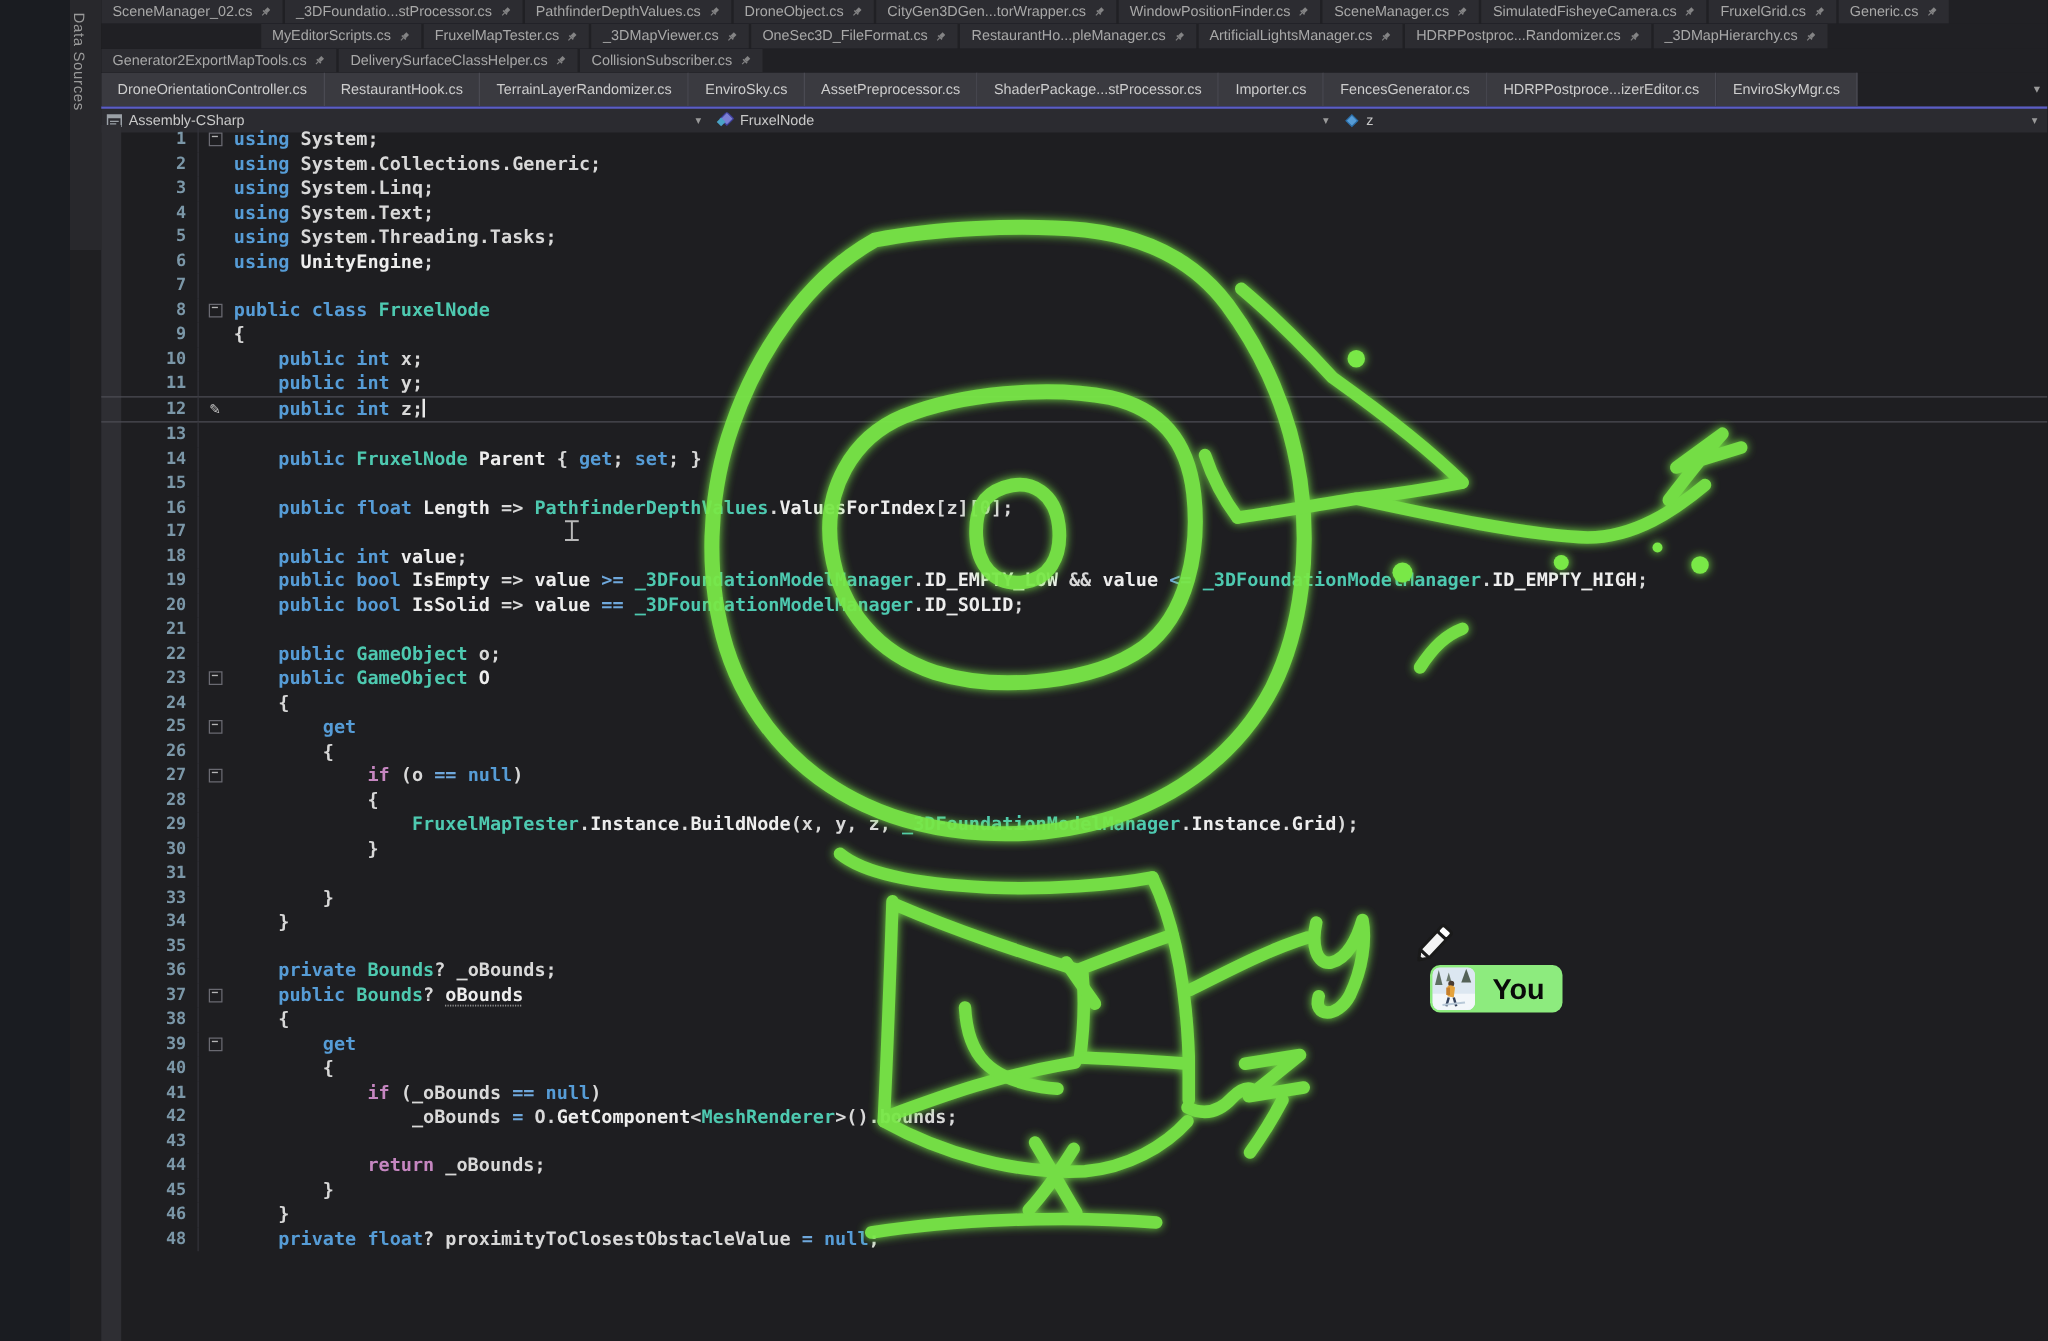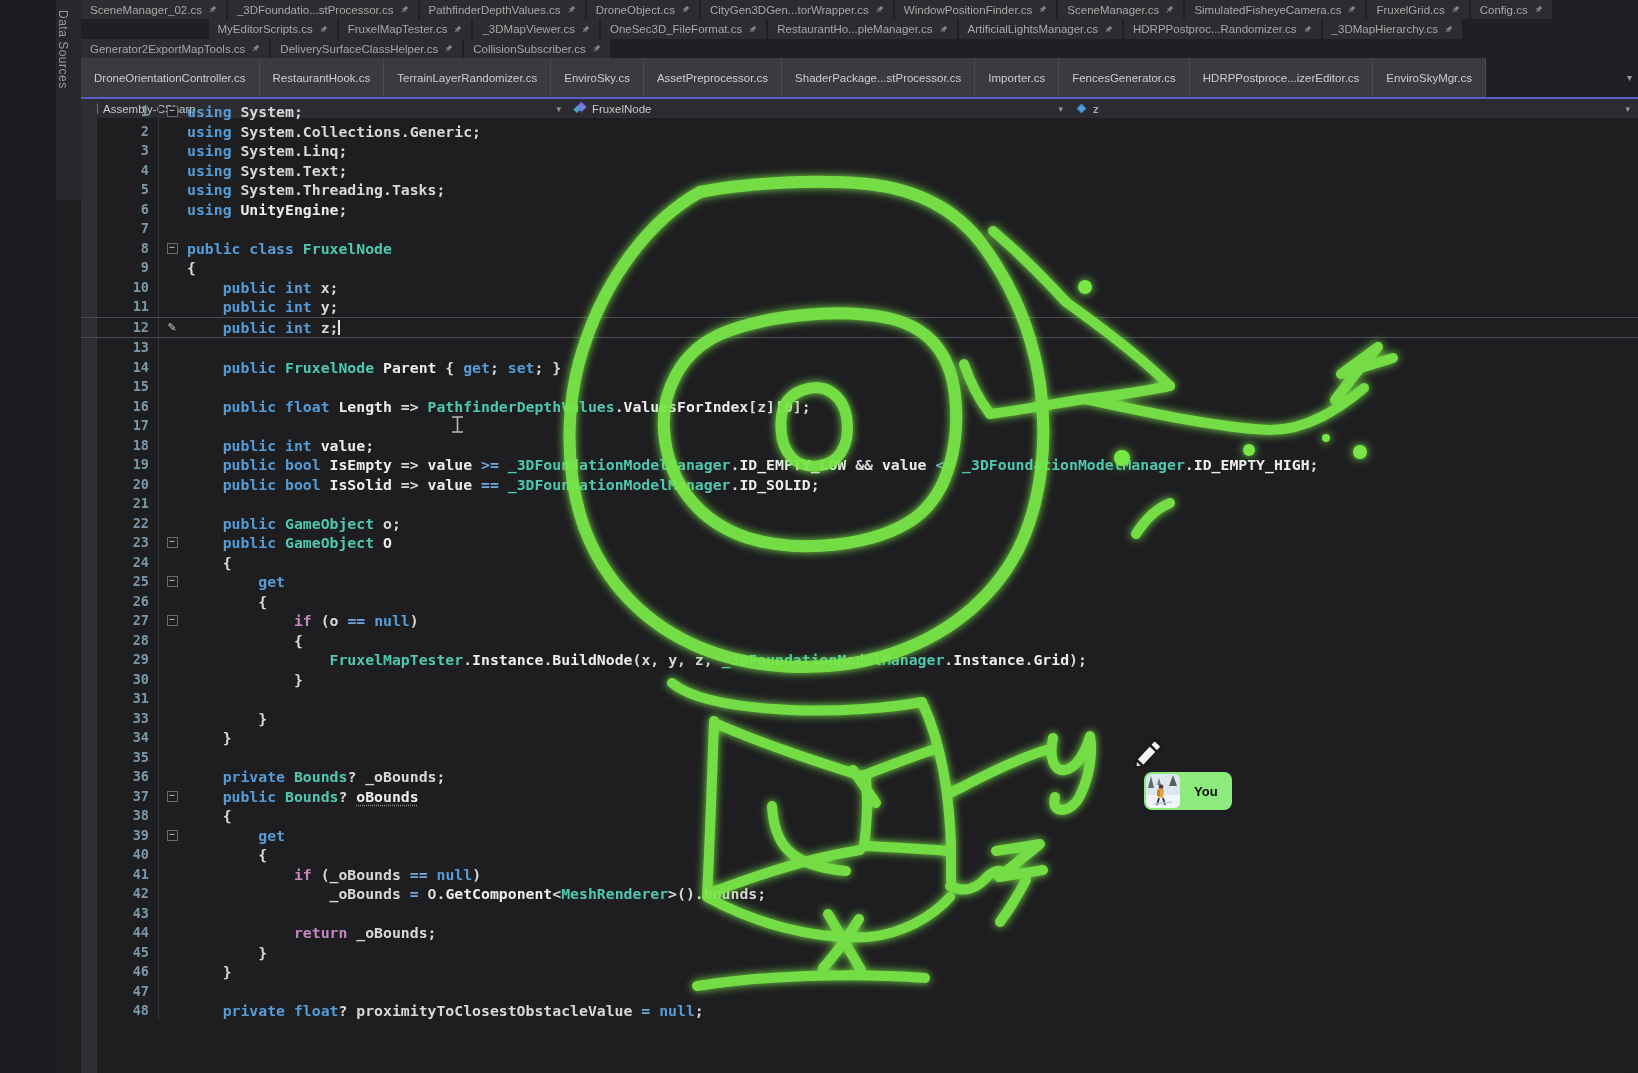--- a/index.html
+++ b/index.html
@@ -10,21 +10,21 @@
   .left-rail{position:absolute;left:0;top:0;width:56px;height:1073px;background:#1a1c21;}
   .side-col{position:absolute;left:56px;top:0;width:25px;height:1073px;background:#1f1f22;}
   .side-tab{position:absolute;left:56px;top:0;width:25px;height:190px;background:#28282c;
             color:#9a9a9a;font-size:12px;writing-mode:vertical-lr;text-align:left;
             padding-top:10px;letter-spacing:.5px;border-right:1px solid #151517;}
 
   
   .main{position:absolute;left:81px;top:0;width:1557px;height:1073px;background:#1e1e21;border-radius:13px;}
 
   .tabrow{position:relative;display:flex;align-items:stretch;background:#202024;overflow:hidden;}
-  .r1{height:19px}.r2{height:20px}.r3{height:19px}.r4{height:39px}
+  .r1{height:19px}.r2{height:20px}.r3{height:19px}.r4{height:27px}
   .tab{display:flex;align-items:center;gap:6px;padding:0 9px;margin-right:2px;
        background:#2c2c31;color:#a8a8a8;font-size:11.5px;white-space:nowrap;cursor:default;}
   .tab .pin{display:flex;align-items:center;opacity:.8}
   .tab.active{background:#191a1e;color:#f2f2f2;font-weight:normal;border-top:2px solid #5b5dc4;margin-top:25px;}
   .tab.active .close{color:#cfcfcf;font-size:10px;margin-left:4px;}
   .tab4{background:#3a3a40;color:#cdcdcd;margin-right:0;border-right:1px solid #4a4a52;padding:0 13px;}
   .row-chevron{position:absolute;right:6px;top:0;bottom:0;display:flex;align-items:center;
                color:#9a9a9a;font-size:10px;font-family:"DejaVu Sans",sans-serif;}
 
   
@@ -52,21 +52,21 @@
   .caret{display:inline-block;width:2px;height:15px;background:#e8e8e8;vertical-align:-2px;}
   .s-k{color:#569CD6}.s-c{color:#C586C0}.s-t{color:#4EC9B0}.s-w{color:#d8d8d8}
   .s-wb{color:#ededed;font-weight:700}.s-o{color:#6fa8dc}
   .s-u{text-decoration:underline dotted #8a8a8a;text-underline-offset:3px;}
 
   
   .drawsvg{position:absolute;left:0;top:0;z-index:50;pointer-events:none;}
   .you-label{position:absolute;left:1144px;top:772px;height:38px;z-index:60;display:flex;align-items:center;
              background:#8deb7e;border-radius:8px;padding-right:2px;}
   .you-avatar{width:34px;height:34px;margin:2px;border-radius:6px;overflow:hidden;flex:none;background:#dfe8f0;}
-  .you-text{color:#0a0a0a;font-weight:bold;font-size:13px;padding:0 12px;}
+  .you-text{color:#0a0a0a;font-weight:bold;font-size:23px;padding:0 12px;}
   .pencil-cursor{position:absolute;left:1122px;top:728px;z-index:61;pointer-events:none;}
 </style>
 </head>
 <body>
 
 <div class="left-rail"></div>
 <div class="side-col"></div>
 <div class="side-tab">Data Sources</div>
 
 <div class="main">
@@ -174,21 +174,21 @@
           <svg width="9" height="9" viewBox="0 0 12 12">
             <g transform="rotate(45 6 6)" fill="#9a9a9a">
               <rect x="4" y="1" width="4" height="5"></rect>
               <rect x="3" y="6" width="6" height="1.6"></rect>
               <rect x="5.4" y="7.6" width="1.2" height="3.6"></rect>
             </g>
           </svg>
         </span>
       </div>
       <div class="tab">
-        <span>Config.cs</span>
+        <span>Generic.cs</span>
         <span class="pin">
           <svg width="9" height="9" viewBox="0 0 12 12">
             <g transform="rotate(45 6 6)" fill="#9a9a9a">
               <rect x="4" y="1" width="4" height="5"></rect>
               <rect x="3" y="6" width="6" height="1.6"></rect>
               <rect x="5.4" y="7.6" width="1.2" height="3.6"></rect>
             </g>
           </svg>
         </span>
       </div>
@@ -453,21 +453,20 @@
       <div class="line"><span class="num">37</span><span class="foldc"><span class="foldbox">−</span></span><span class="txt"><span class="s-w">    </span><span class="s-k">public </span><span class="s-t">Bounds</span><span class="s-w">? </span><span class="s-wb s-u">oBounds</span></span></div>
       <div class="line"><span class="num">38</span><span class="foldc"></span><span class="txt"><span class="s-w">    {</span></span></div>
       <div class="line"><span class="num">39</span><span class="foldc"><span class="foldbox">−</span></span><span class="txt"><span class="s-w">        </span><span class="s-k">get</span></span></div>
       <div class="line"><span class="num">40</span><span class="foldc"></span><span class="txt"><span class="s-w">        {</span></span></div>
       <div class="line"><span class="num">41</span><span class="foldc"></span><span class="txt"><span class="s-w">            </span><span class="s-c">if</span><span class="s-w"> (_oBounds </span><span class="s-o">==</span><span class="s-w"> </span><span class="s-k">null</span><span class="s-w">)</span></span></div>
       <div class="line"><span class="num">42</span><span class="foldc"></span><span class="txt"><span class="s-w">                _oBounds </span><span class="s-o">=</span><span class="s-w"> O.</span><span class="s-wb">GetComponent</span><span class="s-w">&lt;</span><span class="s-t">MeshRenderer</span><span class="s-w">&gt;().</span><span class="s-w">bounds;</span></span></div>
       <div class="line"><span class="num">43</span><span class="foldc"></span><span class="txt">&nbsp;</span></div>
       <div class="line"><span class="num">44</span><span class="foldc"></span><span class="txt"><span class="s-w">            </span><span class="s-c">return</span><span class="s-w"> _oBounds;</span></span></div>
       <div class="line"><span class="num">45</span><span class="foldc"></span><span class="txt"><span class="s-w">        }</span></span></div>
       <div class="line"><span class="num">46</span><span class="foldc"></span><span class="txt"><span class="s-w">    }</span></span></div>
-      <div class="line"><span class="num">47</span><span class="foldc"></span><span class="txt">&nbsp;</span></div>
       <div class="line"><span class="num">48</span><span class="foldc"></span><span class="txt"><span class="s-w">    </span><span class="s-k">private float</span><span class="s-w">? proximityToClosestObstacleValue </span><span class="s-o">=</span><span class="s-w"> </span><span class="s-k">null</span><span class="s-w">;</span></span></div>
     </div>
 </div>
 
 <svg class="drawsvg" width="1638" height="1073" viewBox="0 0 1638 1073">
   <defs>
     <filter id="glow" x="-30%" y="-30%" width="160%" height="160%">
       <feGaussianBlur stdDeviation="4" result="b"></feGaussianBlur>
       <feMerge>
           <feMergeNode in="b"></feMergeNode>

